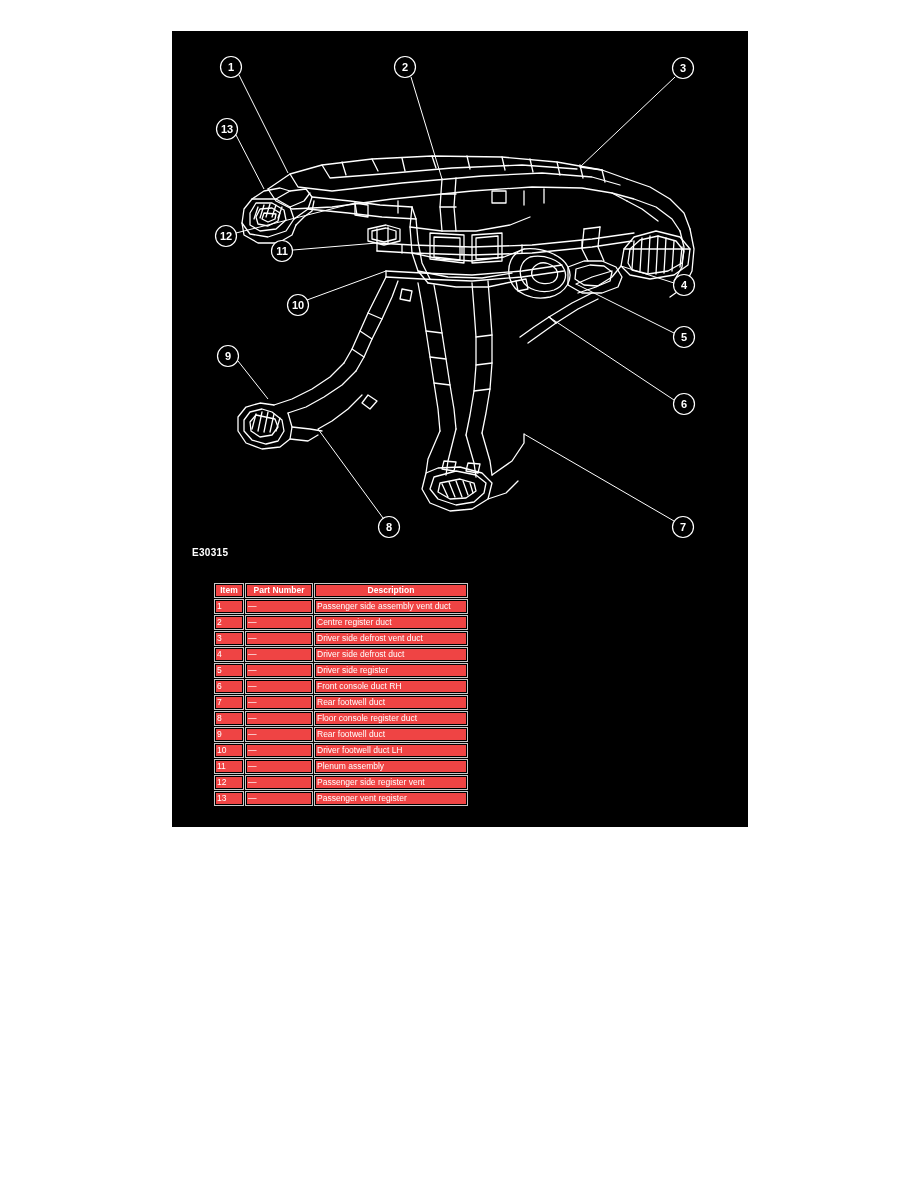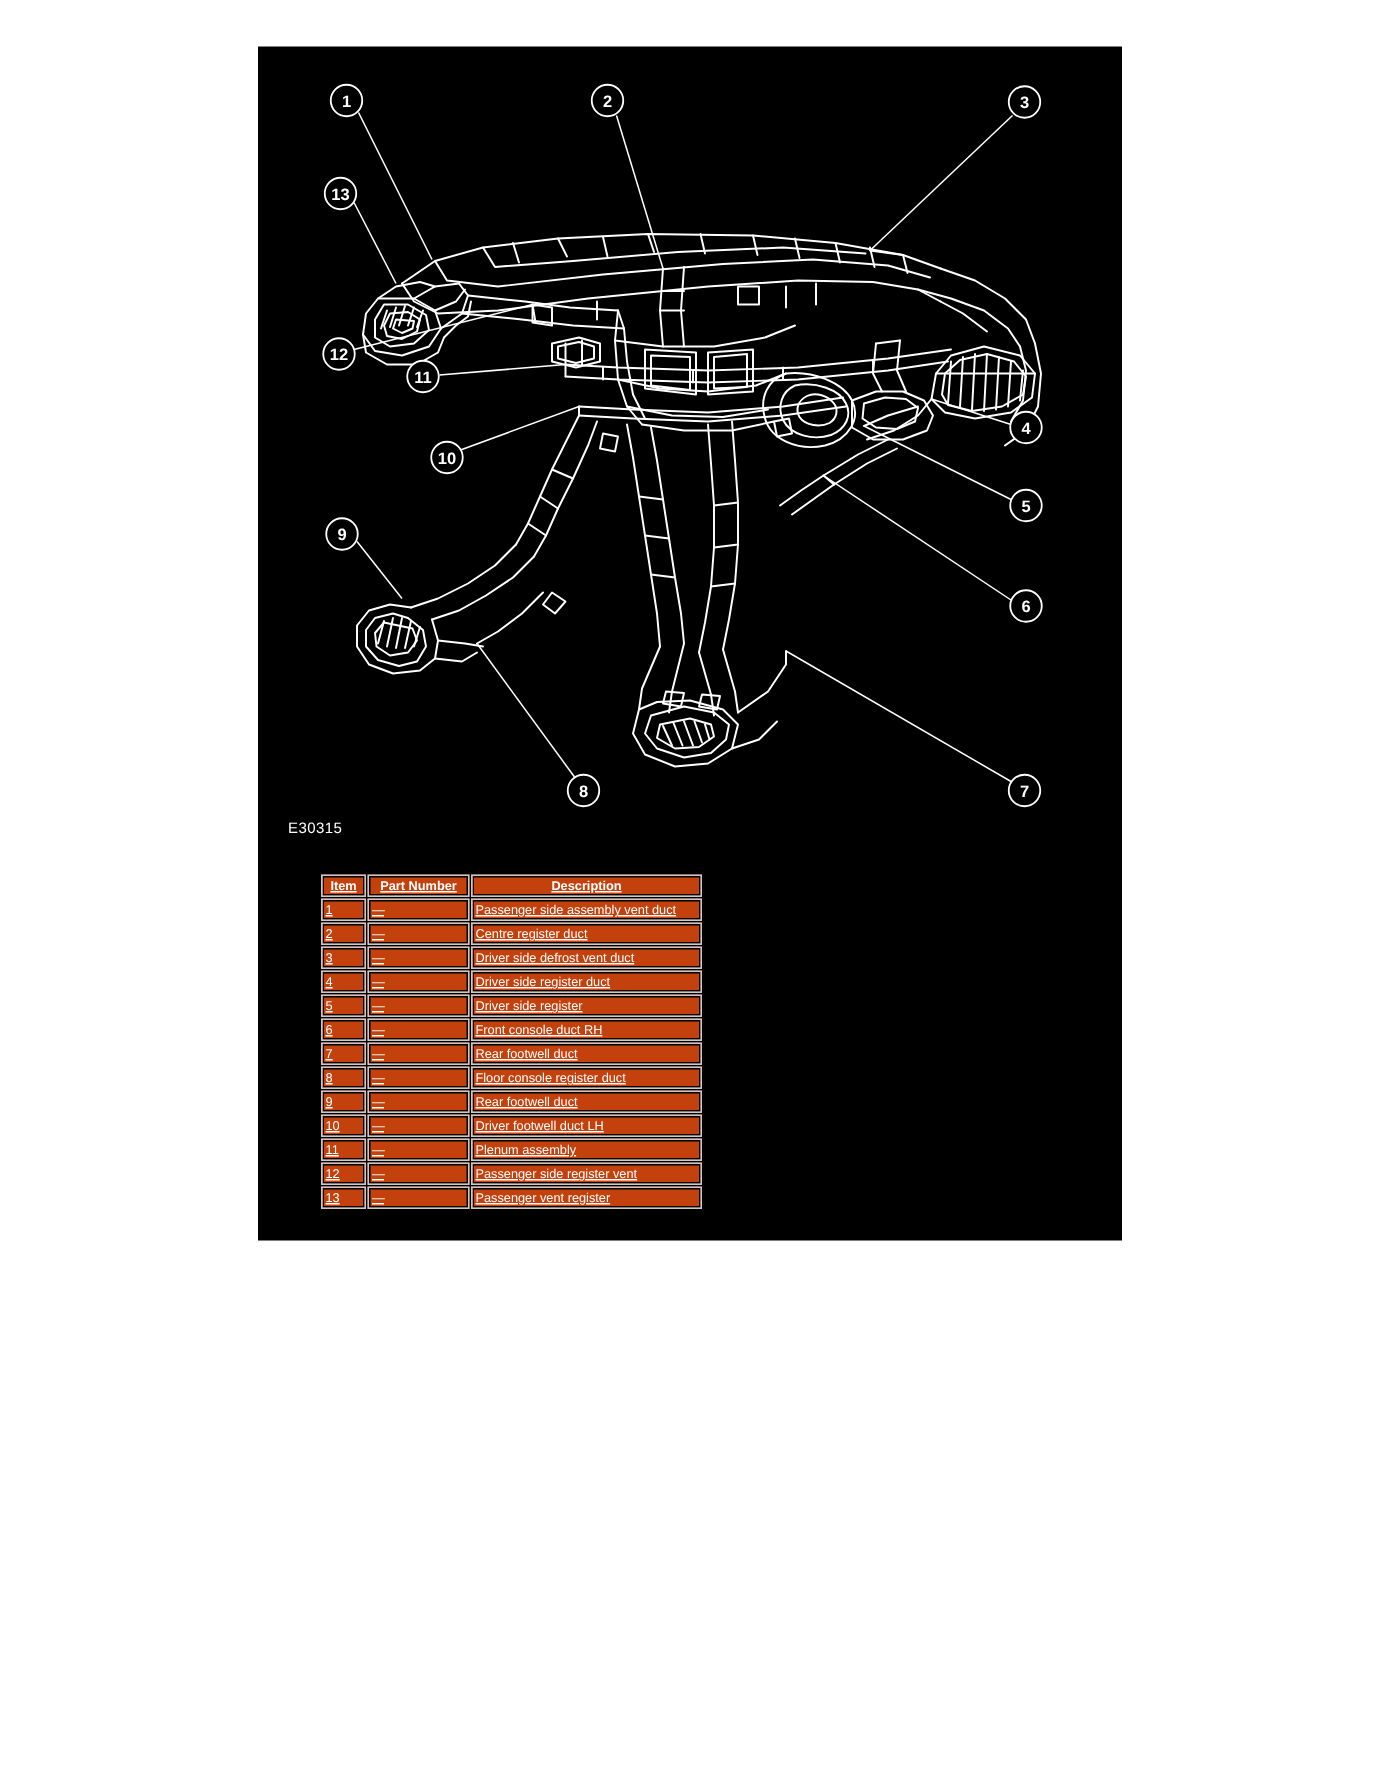--- a/index.html
+++ b/index.html
@@ -35,53 +35,52 @@
   }
 
   
   #figure-code {
     position: absolute;
     left: 20px;
     top: 516px;
     color: #ffffff;
     font-family: "Liberation Sans", sans-serif;
     font-size: 10px;
-    font-weight: normal;
+    font-weight: bold;
     letter-spacing: 0.3px;
     white-space: nowrap;
   }
 
   
   #parts-table-wrap {
     position: absolute;
     left: 41px;
     top: 551px;
     width: 254px;
   }
   table.parts {
     border-collapse: separate;
     border-spacing: 1px;
     width: 254px;
     background: #000000;
     table-layout: fixed;
   }
   table.parts th,
   table.parts td {
-    background: #c2410c;
+    background: #ef4444;
     color: #ffffff;
     font-family: "Liberation Sans", sans-serif;
     font-size: 8.5px;
     line-height: 1.05;
     height: 13px;
     padding: 0 2px;
     border: 1px solid #c9c9c9;
     box-shadow: inset 0 0 0 1px #000000;
     white-space: nowrap;
     overflow: hidden;
-    text-decoration: underline;
   }
   table.parts th {
     text-align: center;
     font-weight: bold;
   }
   table.parts td {
     text-align: left;
     vertical-align: middle;
   }
   col.c-item  { width: 30px; }
@@ -388,21 +387,21 @@
             <td>Centre register duct</td>
           </tr>
           <tr>
             <td>3</td>
             <td class="part-cell">—</td>
             <td>Driver side defrost vent duct</td>
           </tr>
           <tr>
             <td>4</td>
             <td class="part-cell">—</td>
-            <td>Driver side register duct</td>
+            <td>Driver side defrost duct</td>
           </tr>
           <tr>
             <td>5</td>
             <td class="part-cell">—</td>
             <td>Driver side register</td>
           </tr>
           <tr>
             <td>6</td>
             <td class="part-cell">—</td>
             <td>Front console duct RH</td>

